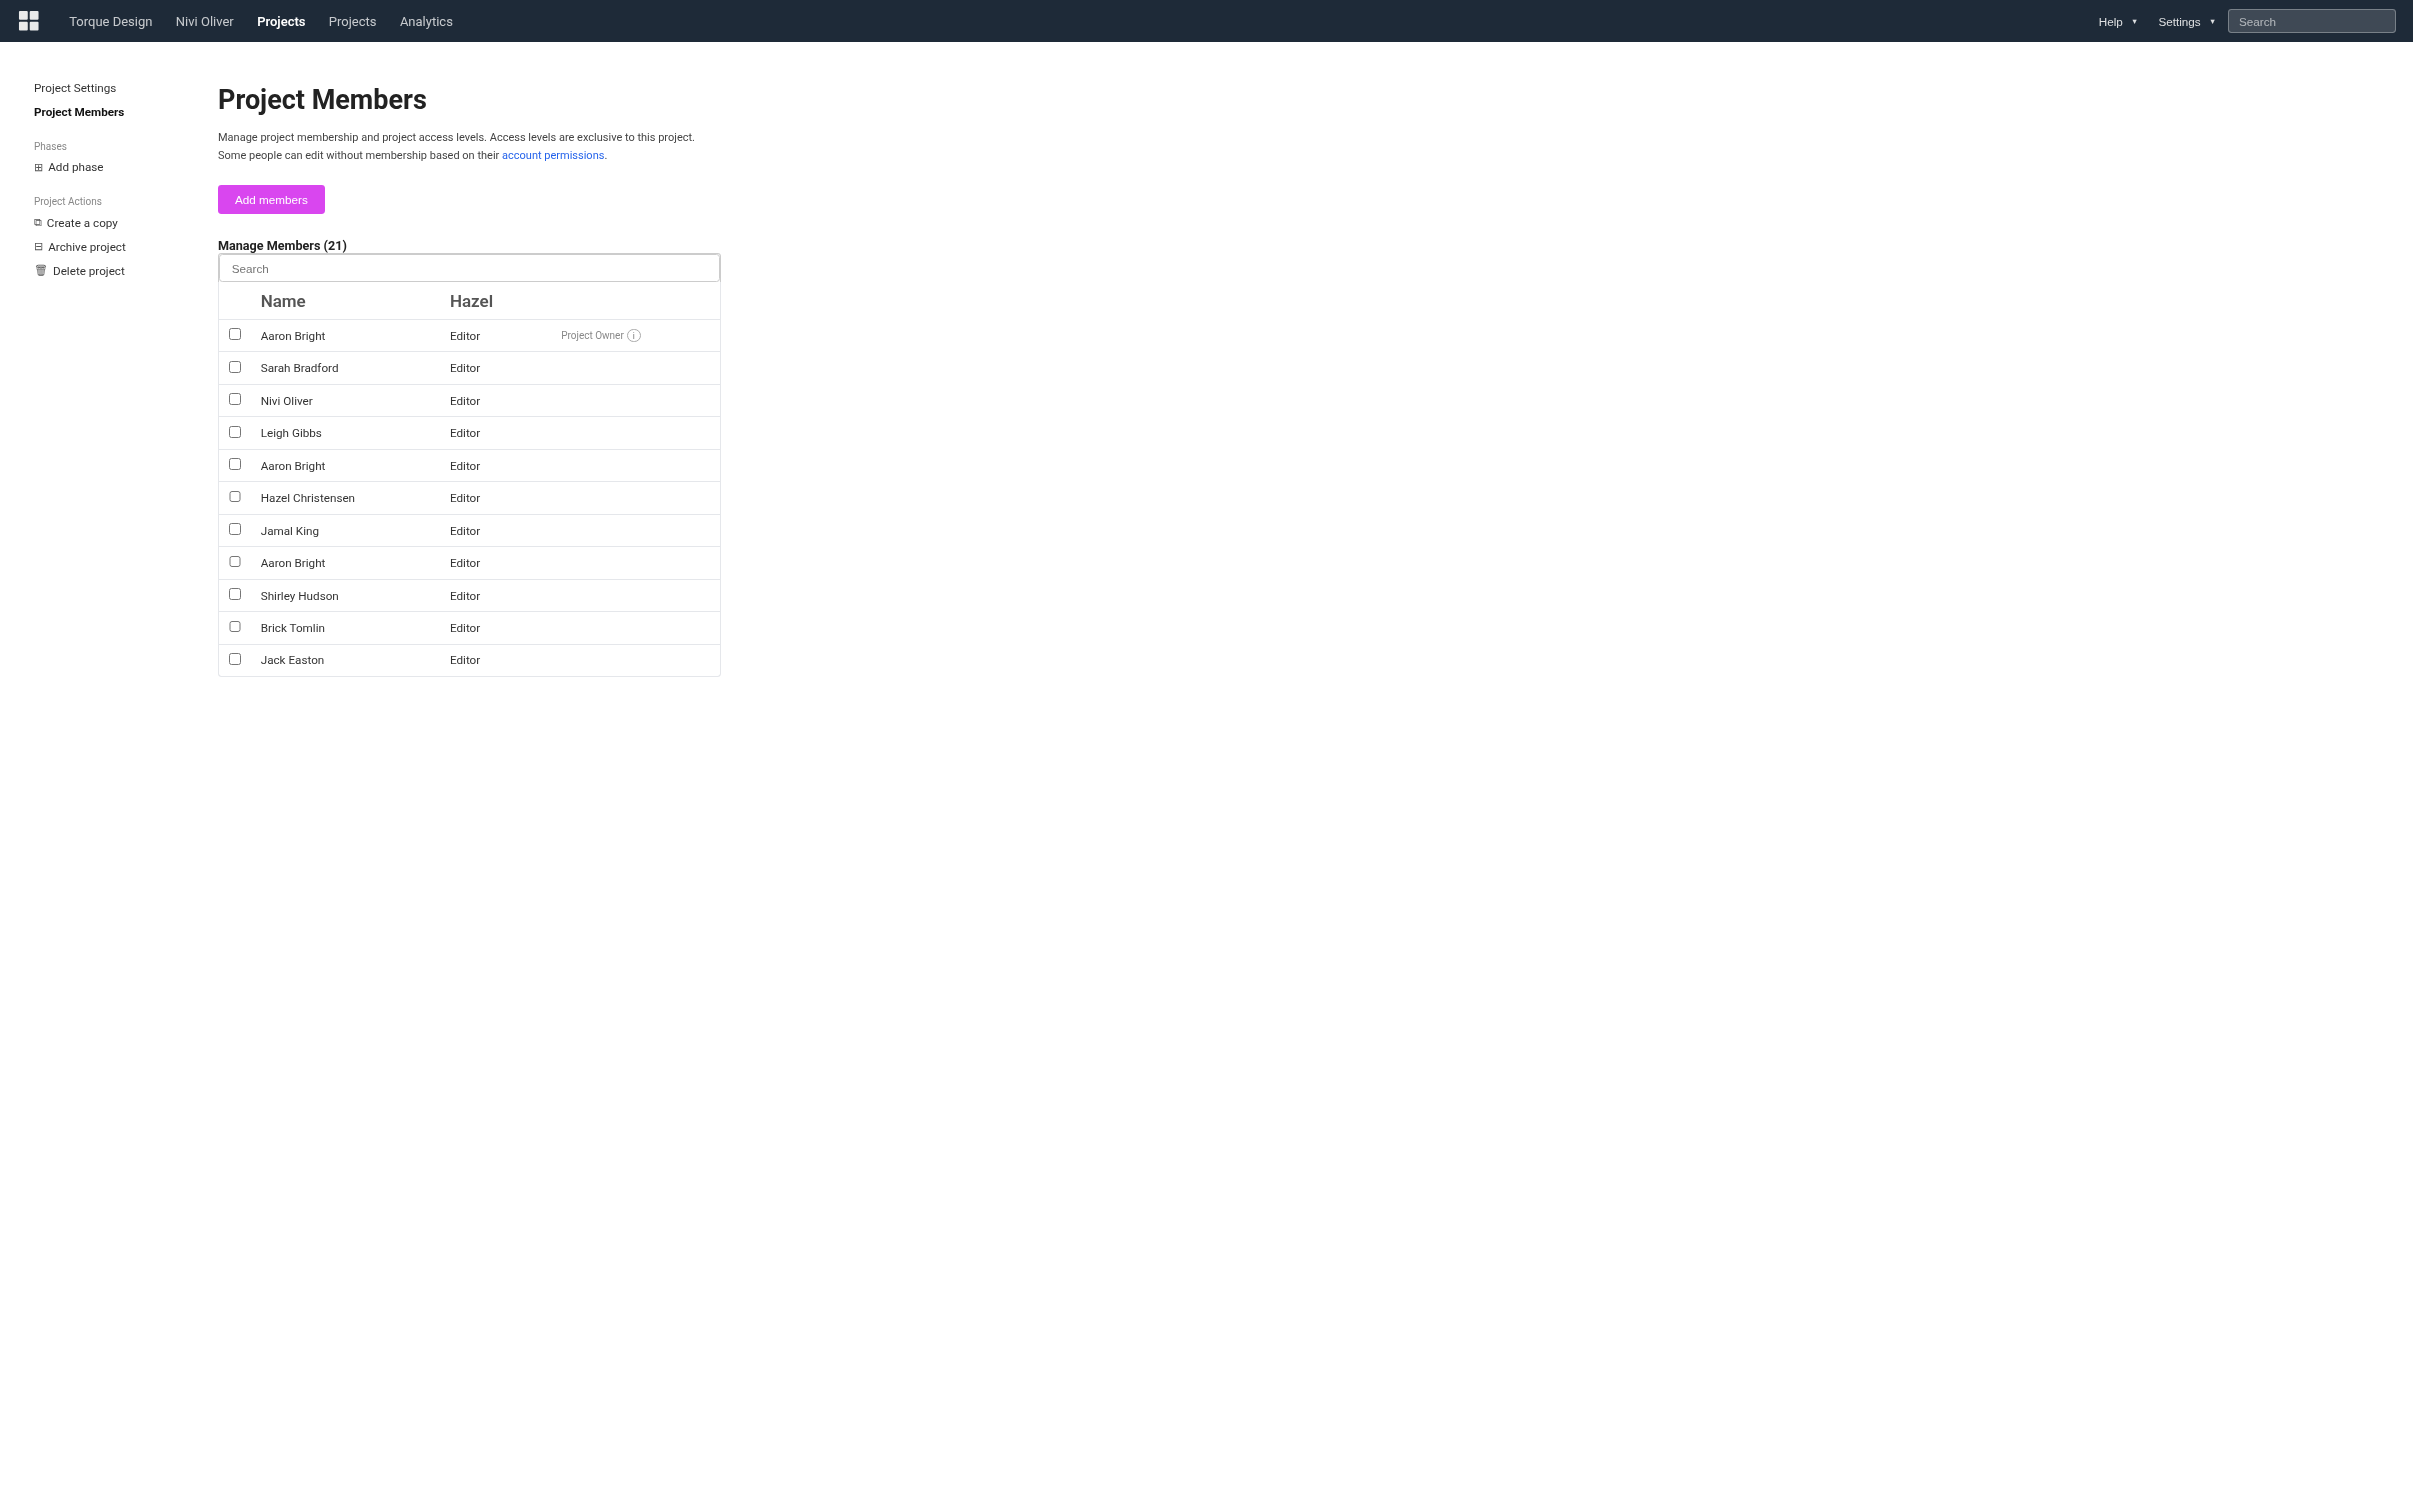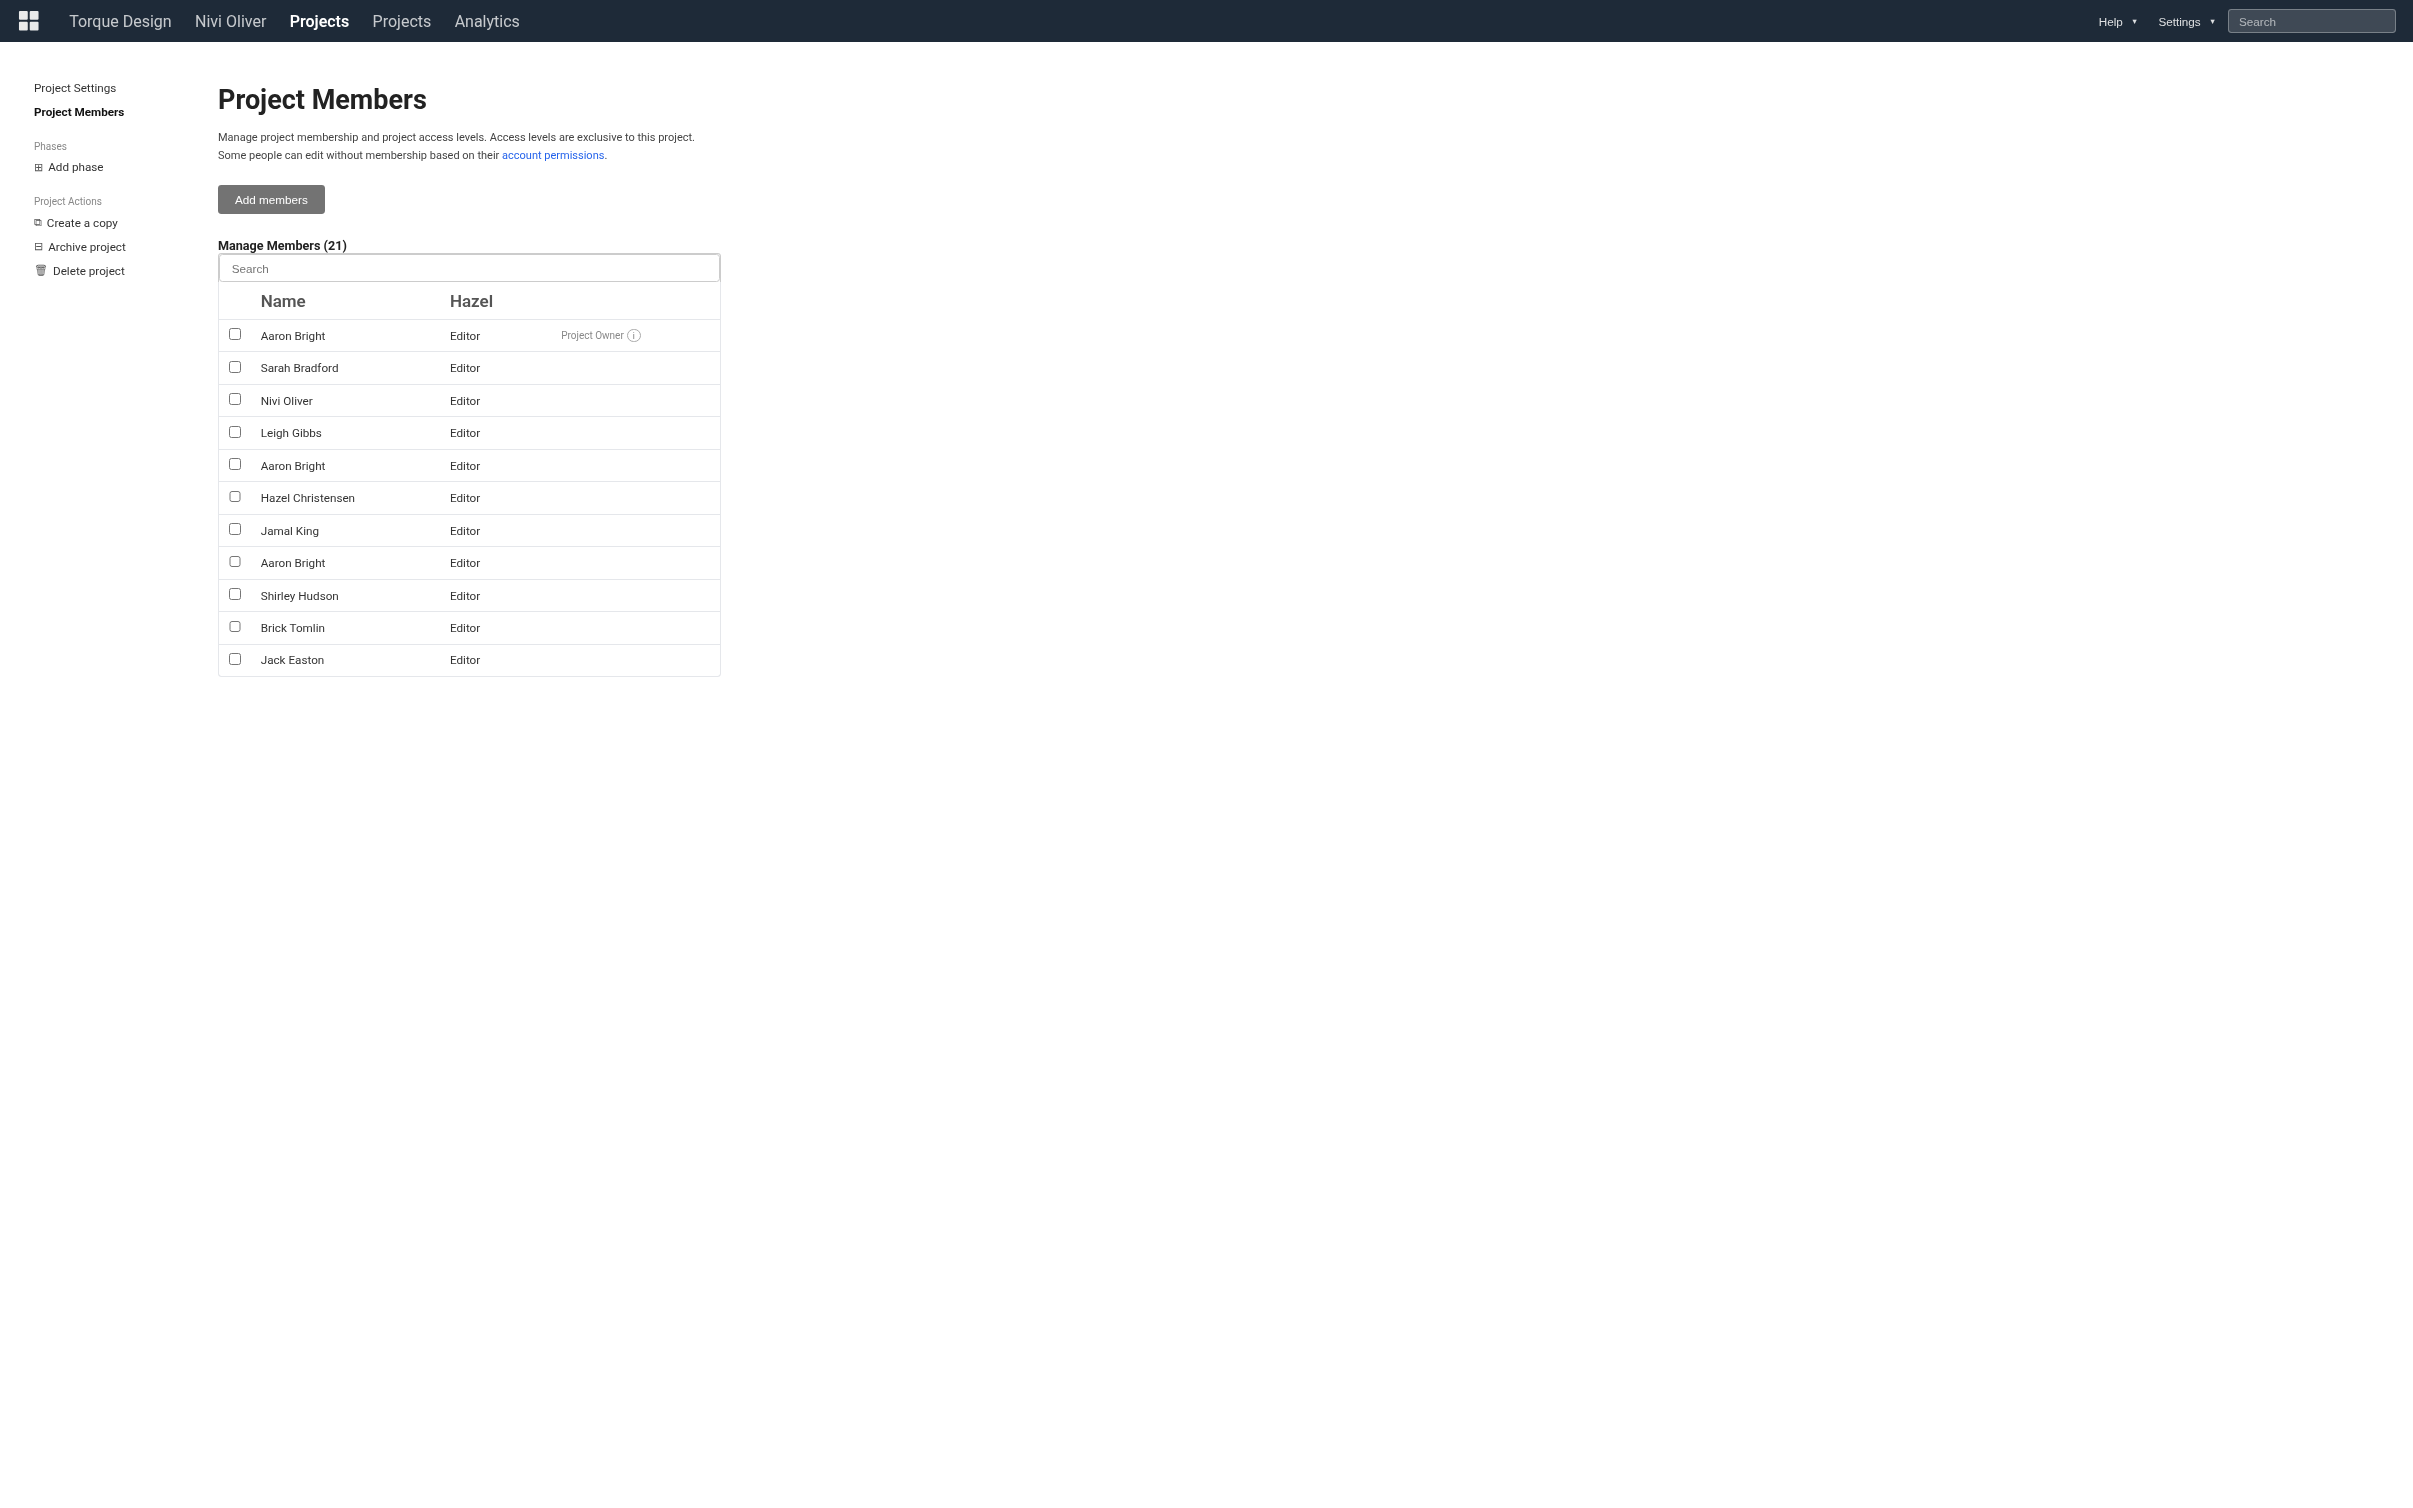--- a/index.html
+++ b/index.html
@@ -21,21 +21,21 @@
       margin-right: 17px;
     }
     .navbar-logo svg { width: 23.5px; height: 23.5px; fill: #fff; }
     .nav-link {
       color: rgba(255,255,255,0.75);
       text-decoration: none;
       padding: 0 11.7px;
       height: 42px;
       display: flex;
       align-items: center;
-      font-size: 16px;
+      font-size: 13px;
       cursor: pointer;
     }
     .nav-link.active { color: #fff; font-weight: 600; }
     .navbar-right {
       margin-left: auto;
       display: flex;
       align-items: center;
       gap: 5px;
     }
     .nav-btn {
@@ -96,21 +96,21 @@
     .main-content {
       flex: 1;
       padding: 42px 50px 34px 34px;
       max-width: 587px;
     }
     h1 { font-size: 27px; font-weight: 700; margin-bottom: 13.4px; }
     .description { font-size: 11px; color: #444; line-height: 1.6; margin-bottom: 20px; }
     .description a { color: #2563eb; text-decoration: none; }
 
     .add-members-btn {
-      background: #737373;
+      background: #d946ef;
       color: #fff;
       border: none;
       border-radius: 3.4px;
       padding: 8.4px 17px;
       font-size: 11.7px;
       font-weight: 500;
       cursor: pointer;
       margin-bottom: 23.5px;
     }
 

